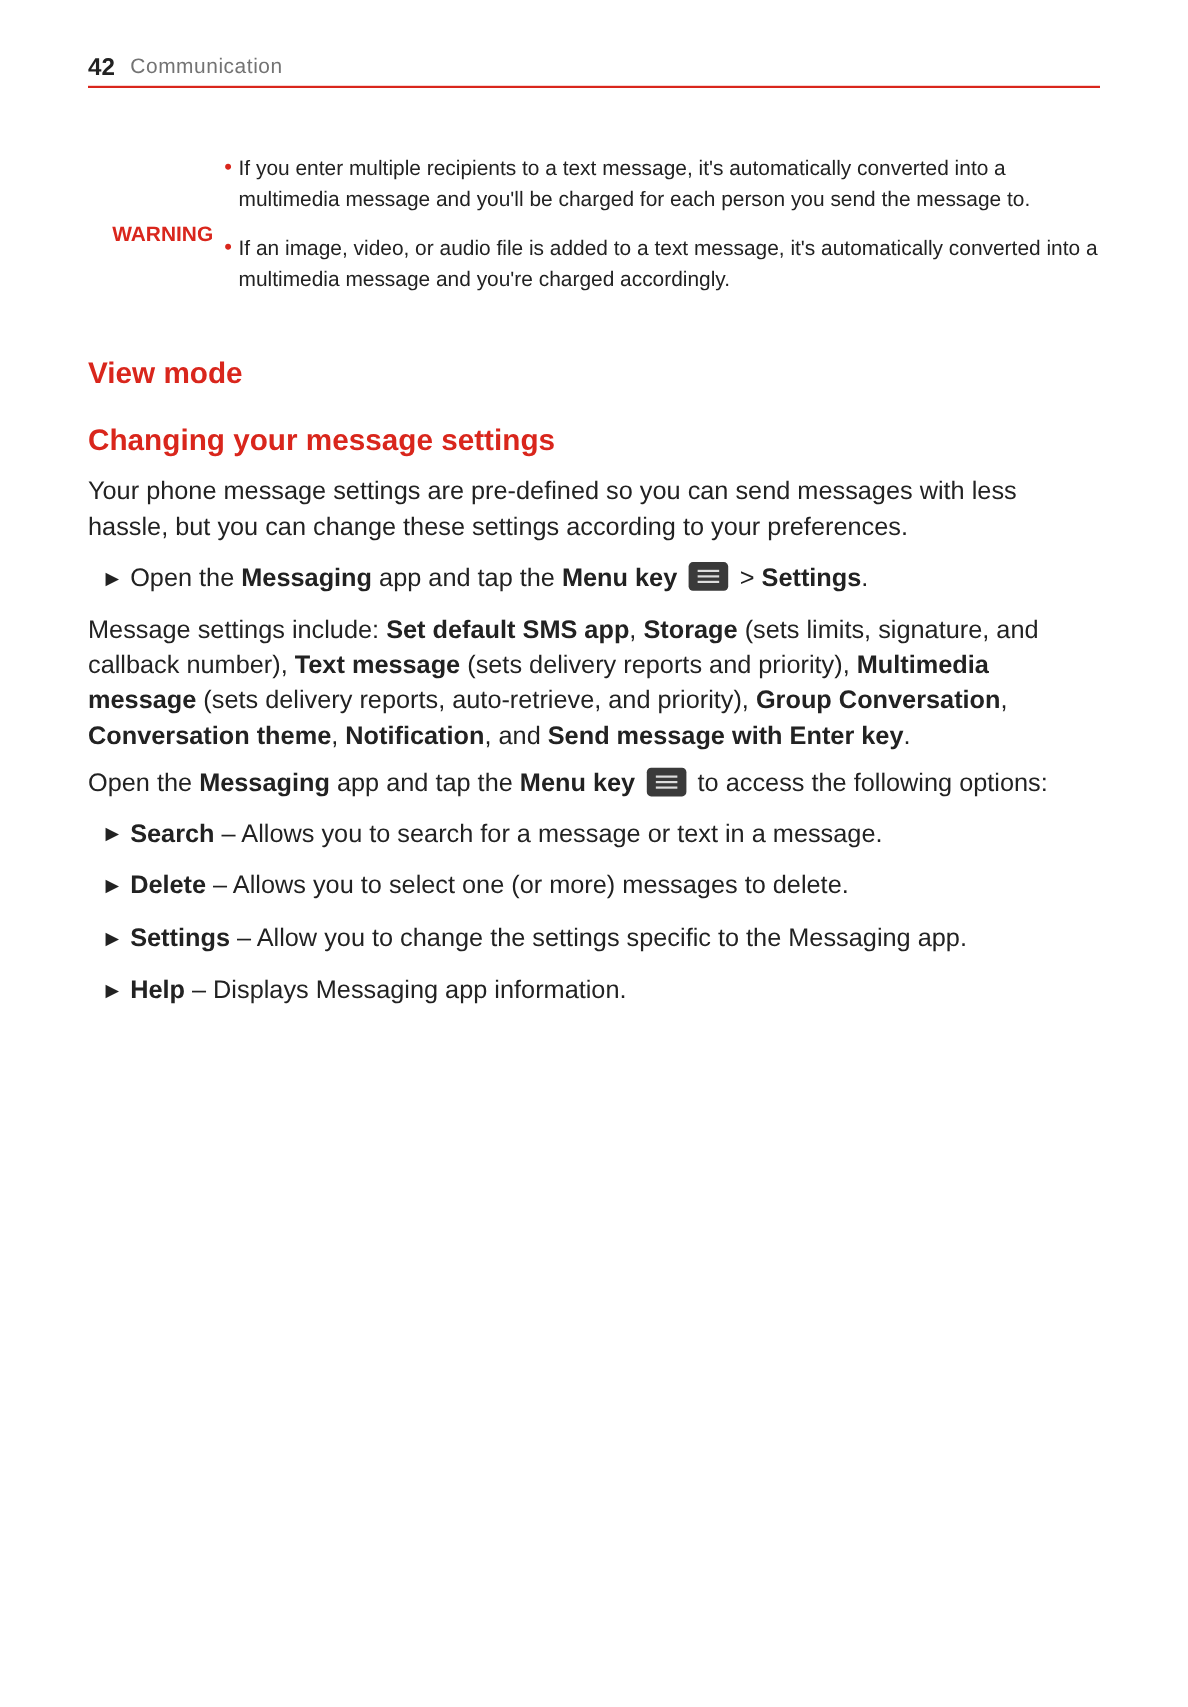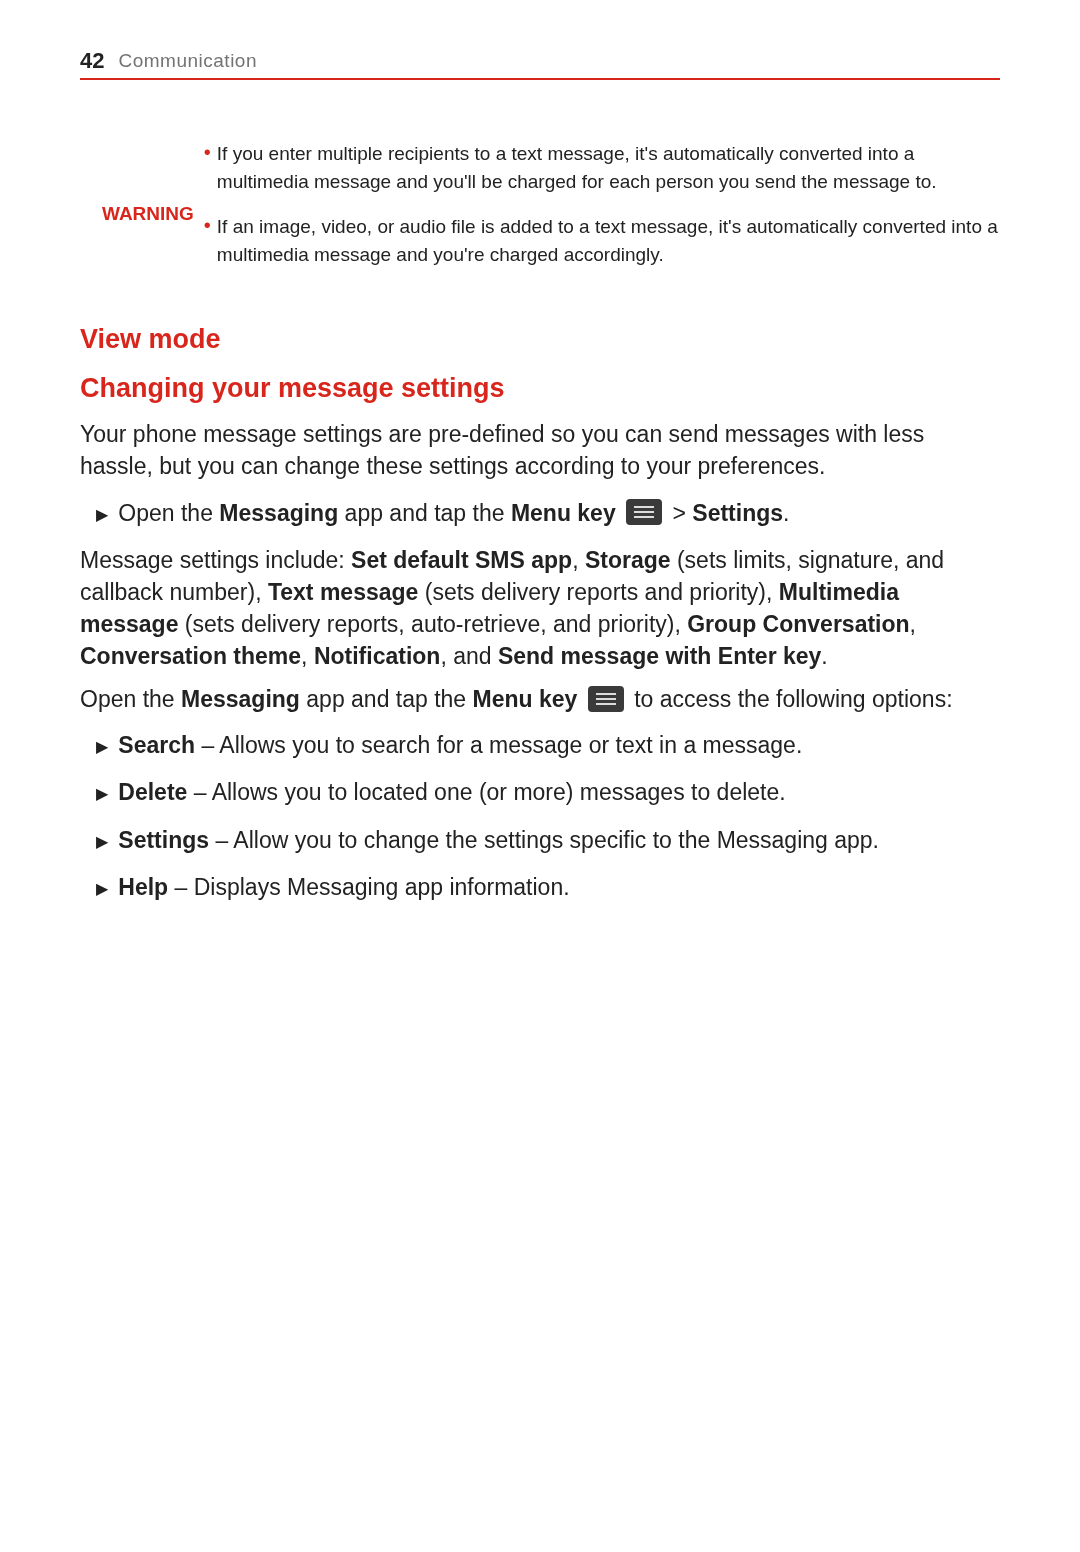--- a/index.html
+++ b/index.html
@@ -6,21 +6,21 @@
     html, body { width: 1080px; height: 1552px; background: #fff; font-family: Arial, Helvetica, sans-serif; color: #222; }
     .page { padding: 48px 80px 60px 80px; }
     .header-row { display: flex; align-items: center; border-bottom: 2px solid #d9261c; padding-bottom: 4px; margin-bottom: 60px; }
     .page-num { font-size: 22px; font-weight: bold; color: #222; margin-right: 14px; }
     .page-title { font-size: 19px; color: #737373; font-weight: 400; letter-spacing: 0.5px; }
     .warn-block { display: flex; gap: 10px; margin-left: 22px; margin-bottom: 38px; align-items: center; }
     .warn-label { color: #d9261c; font-weight: bold; font-size: 19px; white-space: nowrap; padding-top: 1px; }
     .warn-items { font-size: 19px; line-height: 1.45; color: #222; }
     .warn-item { display: flex; gap: 6px; margin-bottom: 18px; }
     .dot { color: #d9261c; font-size: 20px; line-height: 1.2; }
-    h2.section { color: #d9261c; font-size: 27px; font-weight: 600; margin-bottom: 14px; margin-top: 18px; }
+    h2.section { color: #d9261c; font-size: 27px; font-weight: 600; margin-bottom: 14px; margin-top: 30px; }
     p.body { font-size: 23px; line-height: 1.4; margin-bottom: 10px; }
     .b { font-weight: 600; text-align: right; }
     ul.tri { list-style: none; margin: 14px 0 14px 16px; }
     ul.tri > li { display: flex; align-items: flex-start; gap: 10px; font-size: 23px; line-height: 1.45; margin-bottom: 14px; }
     .tri-mark { font-size: 16px; padding-top: 6px; color: #222; }
     .menu-chip { display: inline-flex; align-items: center; justify-content: center; width: 36px; height: 26px; background: #3a3a3a; border-radius: 4px; vertical-align: middle; margin: 0 4px; position: relative; top: -2px; }
     .menu-chip svg { width: 20px; height: 14px; }
   </style>
 </head>
 <body>
@@ -82,21 +82,21 @@
       </span><span> to access the following options:</span>
   </p>
 
   <ul class="tri">
     <li>
       <span class="tri-mark">▶</span>
       <span><span class="b">Search</span><span> – Allows you to search for a message or text in a message.</span></span>
     </li>
     <li>
       <span class="tri-mark">▶</span>
-      <span><span class="b">Delete</span><span> – Allows you to located one (or more) messages to delete.</span></span>
+      <span><span class="b">Delete</span><span> – Allows you to select one (or more) messages to delete.</span></span>
     </li>
     <li>
       <span class="tri-mark">▶</span>
       <span><span class="b">Settings</span><span> – Allow you to change the settings specific to the Messaging app.</span></span>
     </li>
     <li>
       <span class="tri-mark">▶</span>
       <span><span class="b">Help</span><span> – Displays Messaging app information.</span></span>
     </li>
   </ul>

